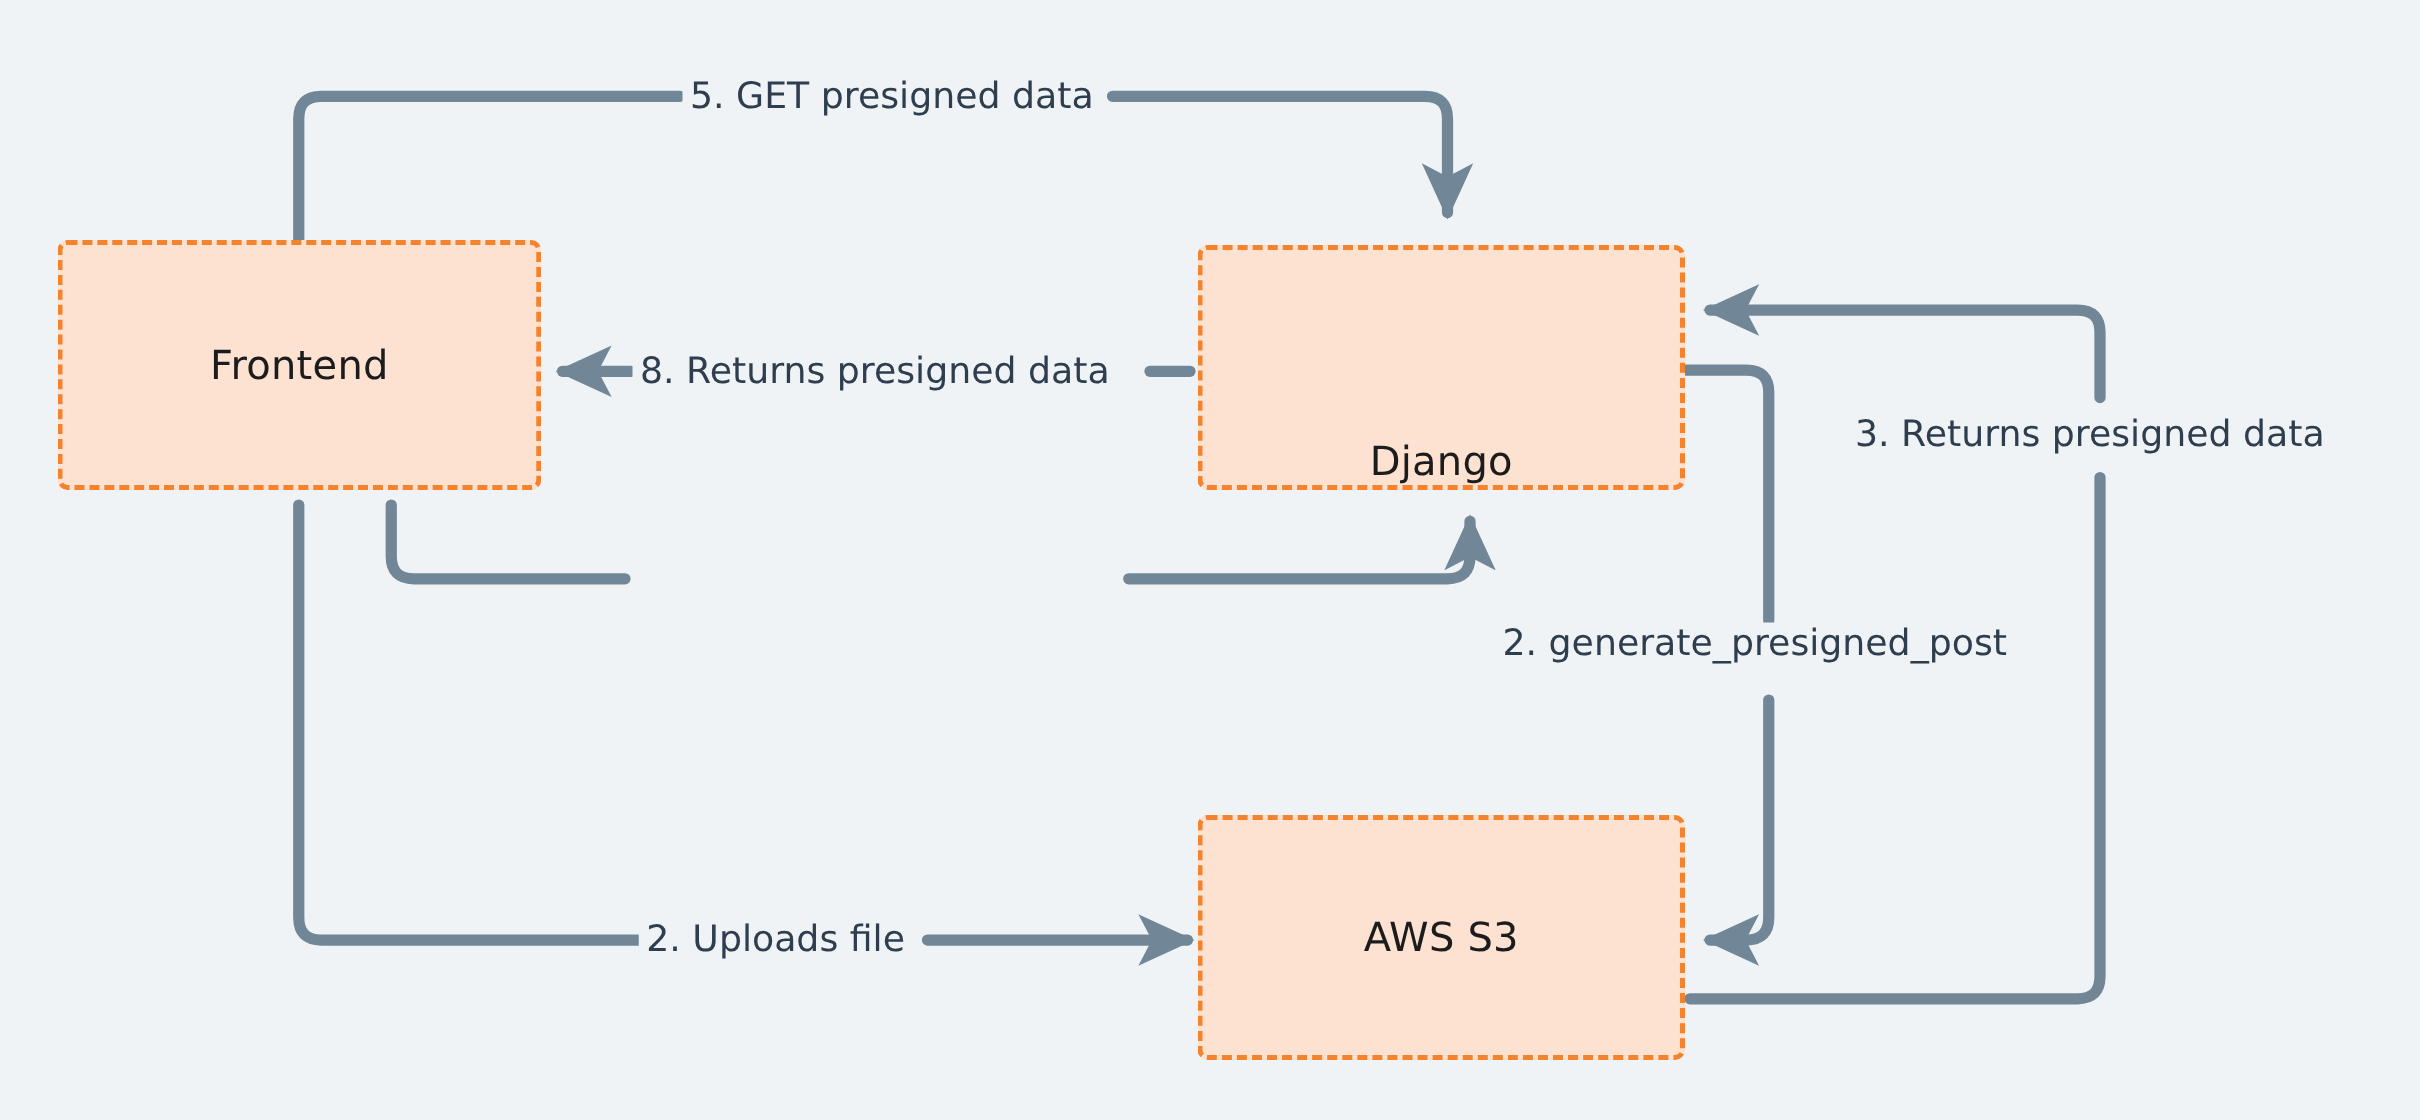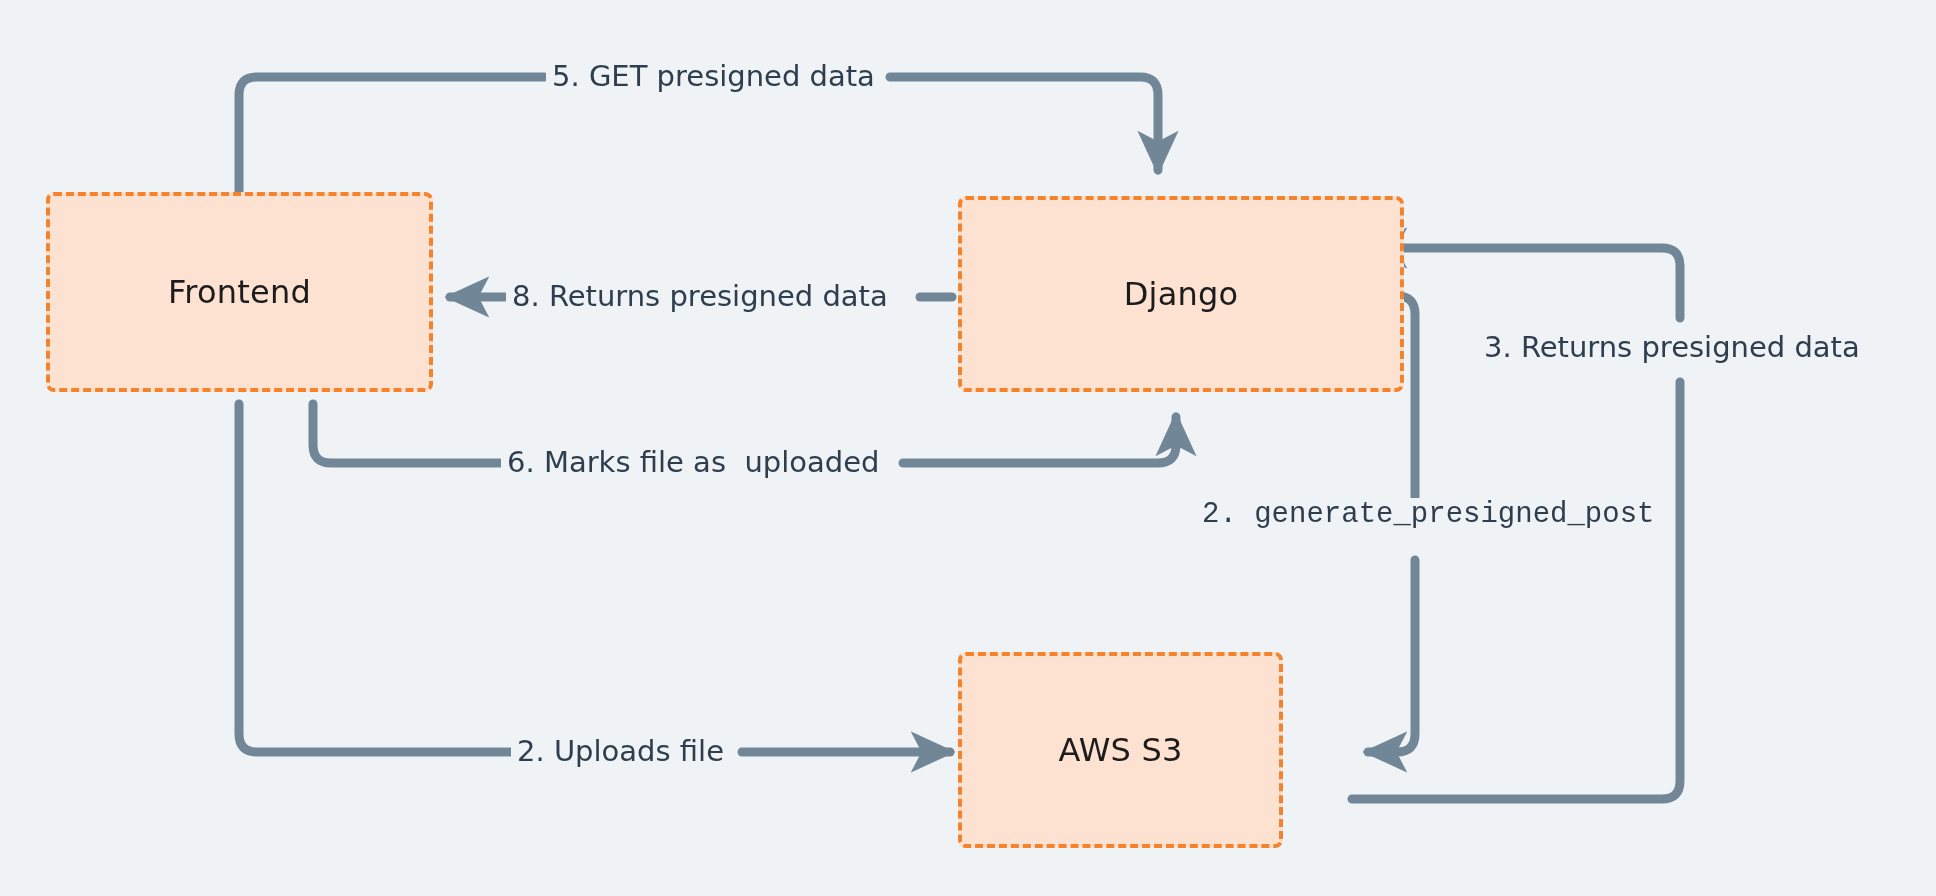--- a/index.html
+++ b/index.html
@@ -83,33 +83,32 @@
     <path d="M 742,752 L 950,752" fill="none" stroke="#718797" stroke-width="9" stroke-linecap="round" marker-end="url(#arrow)"></path>
 
     <path d="M 313,404 L 313,445 Q 313,463 331,463 L 500,463" fill="none" stroke="#718797" stroke-width="9" stroke-linecap="round"></path>
     <path d="M 903,463 L 1158,463 Q 1176,463 1176,445 L 1176,417" fill="none" stroke="#718797" stroke-width="9" stroke-linecap="round" marker-end="url(#arrow)"></path>
   </svg>
 
   <div class="node" style="left:46px; top:192px; width:387px; height:200px;">
     <span class="node-label">Frontend</span>
   </div>
 
-  <div class="node" style="left:958px; top:196px; width:446px; height:196px;">
+  <div class="node" style="left:958px; top:196px; width:390px; height:196px;align-items:flex-end;">
     <span class="node-label">Django</span>
   </div>
 
-  <div class="node" style="left:958px; top:652px; width:325px; height:196px;">
+  <div class="node" style="left:958px; top:652px; width:390px; height:196px;">
     <span class="node-label">AWS S3</span>
   </div>
 
   <div class="edge-label" style="left:546px; top:60px;">5. GET presigned data</div>
 
-  <div class="edge-label" style="left:1196px; top:498px;font-family:Liberation Mono, monospace;">2. generate_presigned_post</div>
+  <div class="edge-label" style="left:1196px; top:498px;">2. generate_presigned_post</div>
 
   <div class="edge-label" style="left:1478px; top:331px;text-align:center;">3. Returns presigned data</div>
 
   <div class="edge-label" style="left:506px; top:280px;">8. Returns presigned data</div>
 
   <div class="edge-label" style="left:511px; top:735px;">2. Uploads file</div>
 
-  <div class="edge-label" style="left:501px; top:446px;">6. Marks file as  uploaded</div>
 
 </div>
 
 </body></html>

